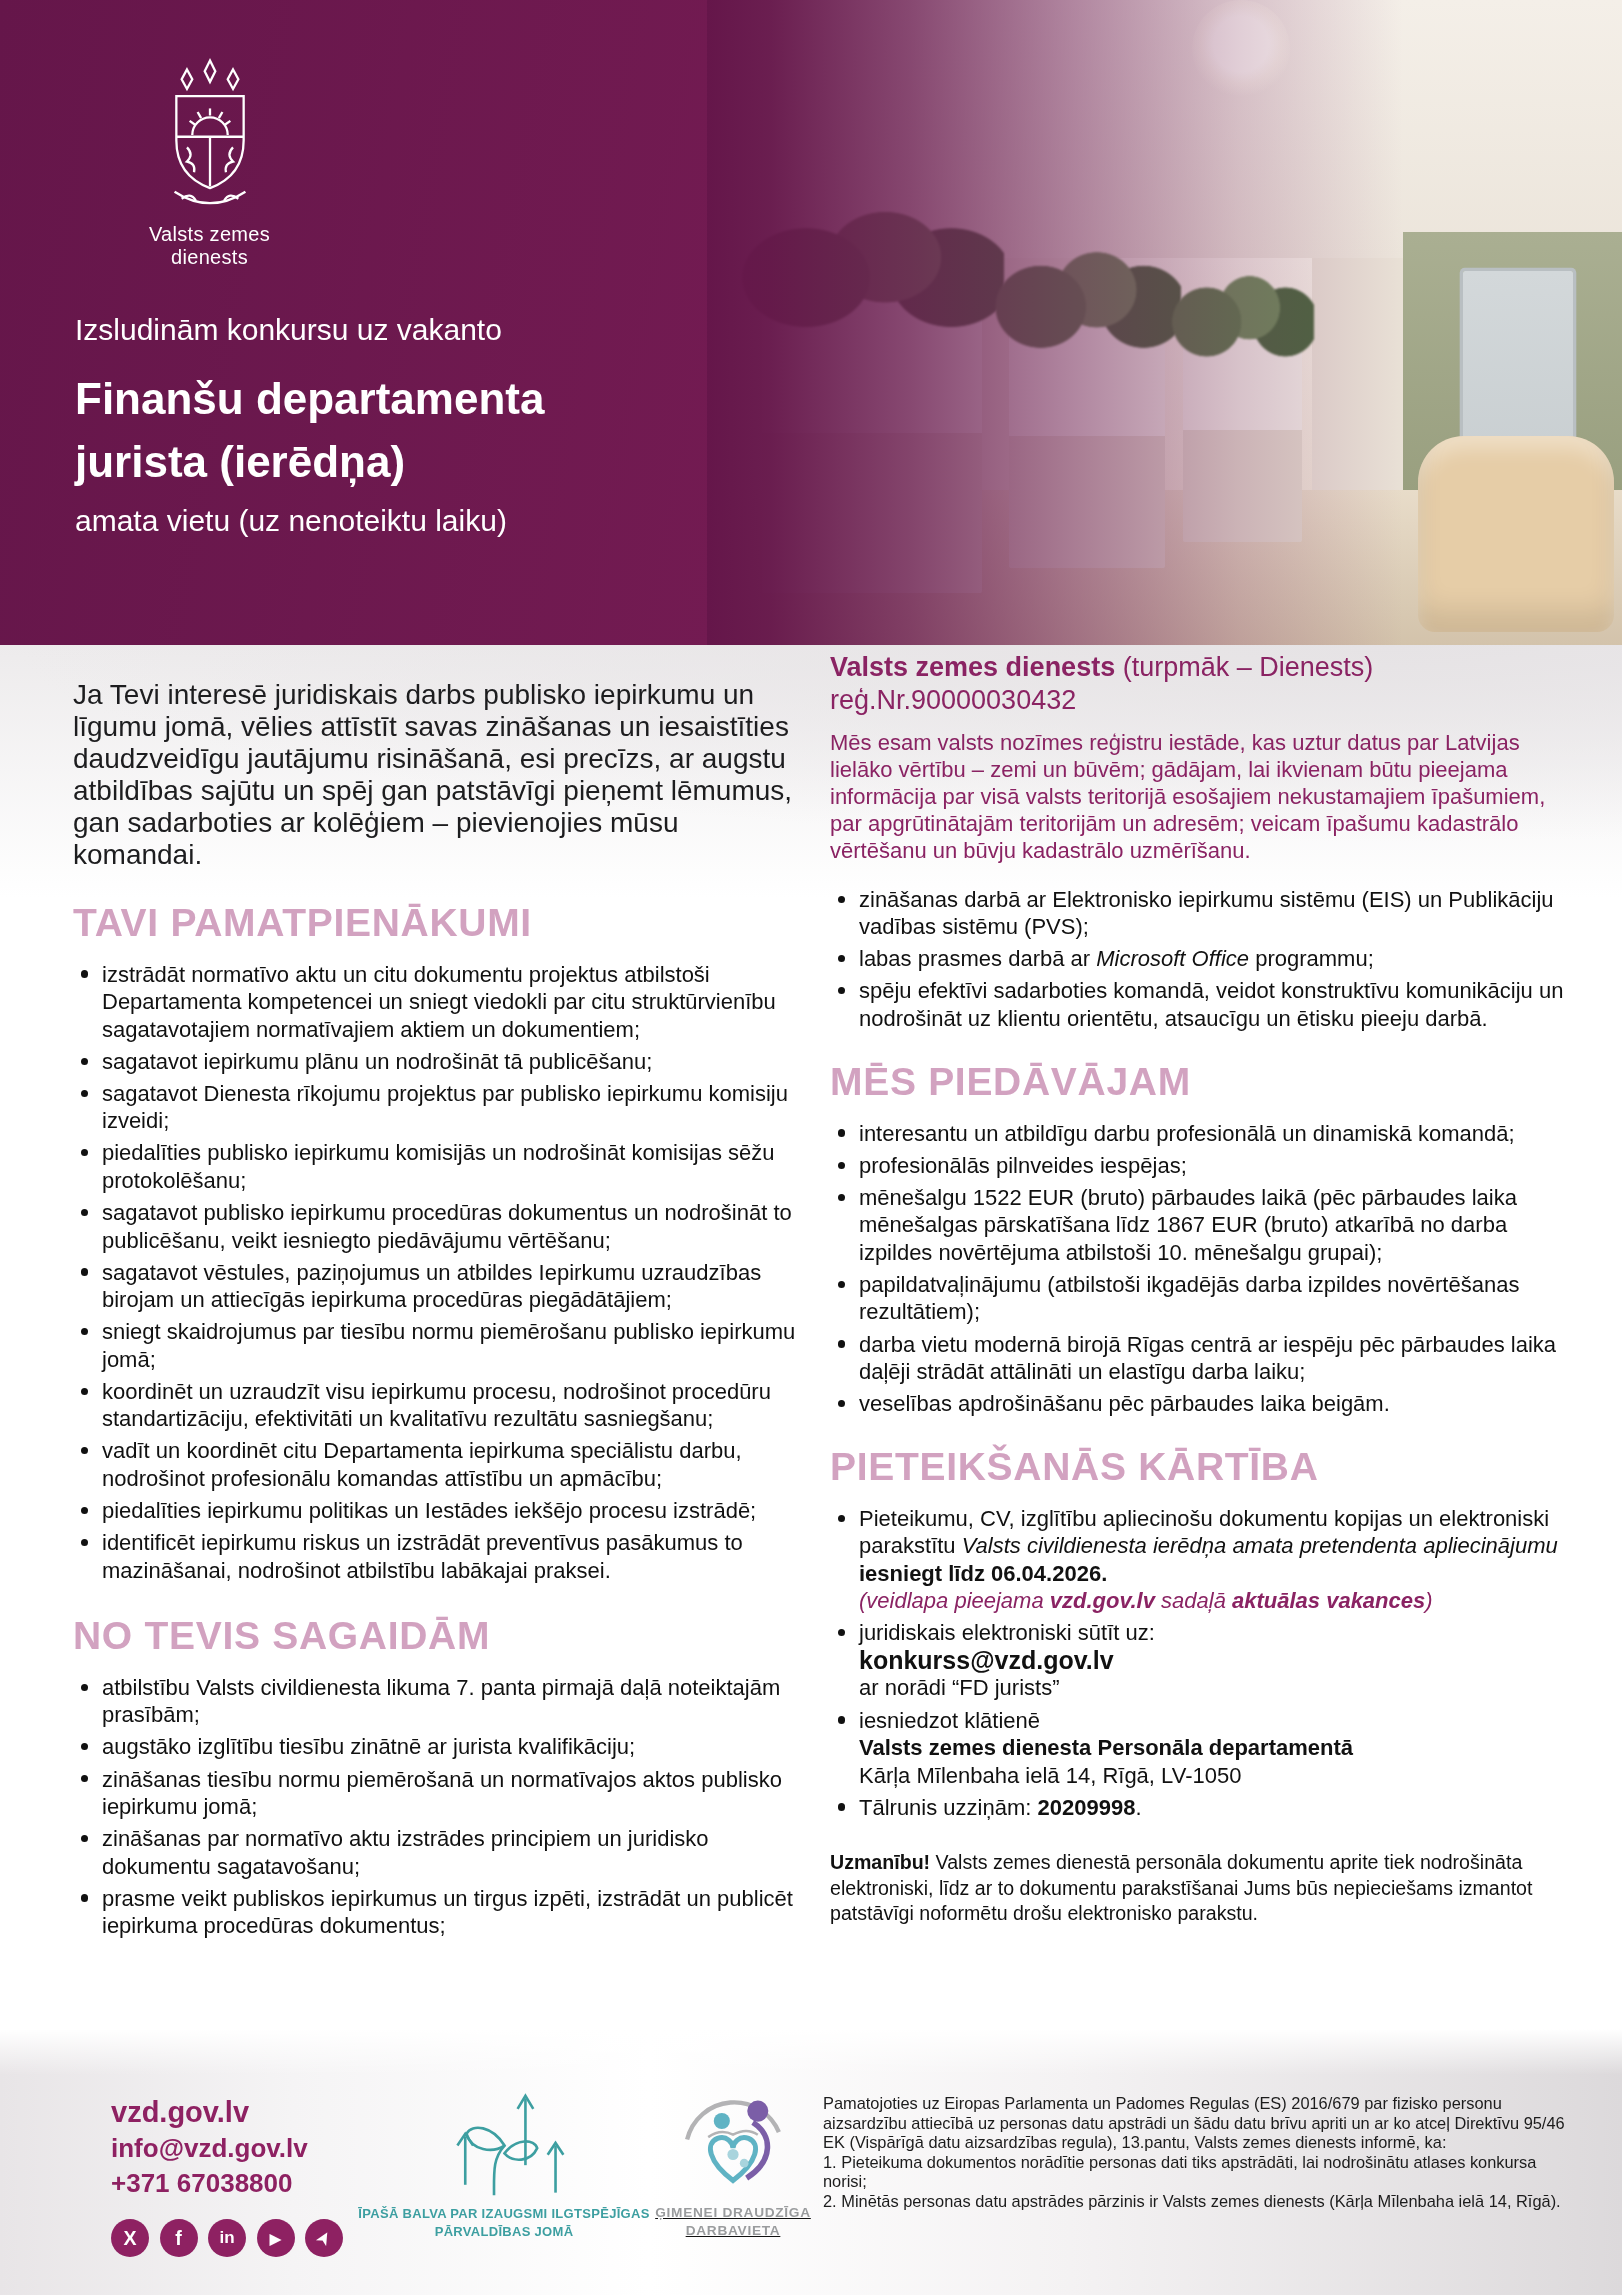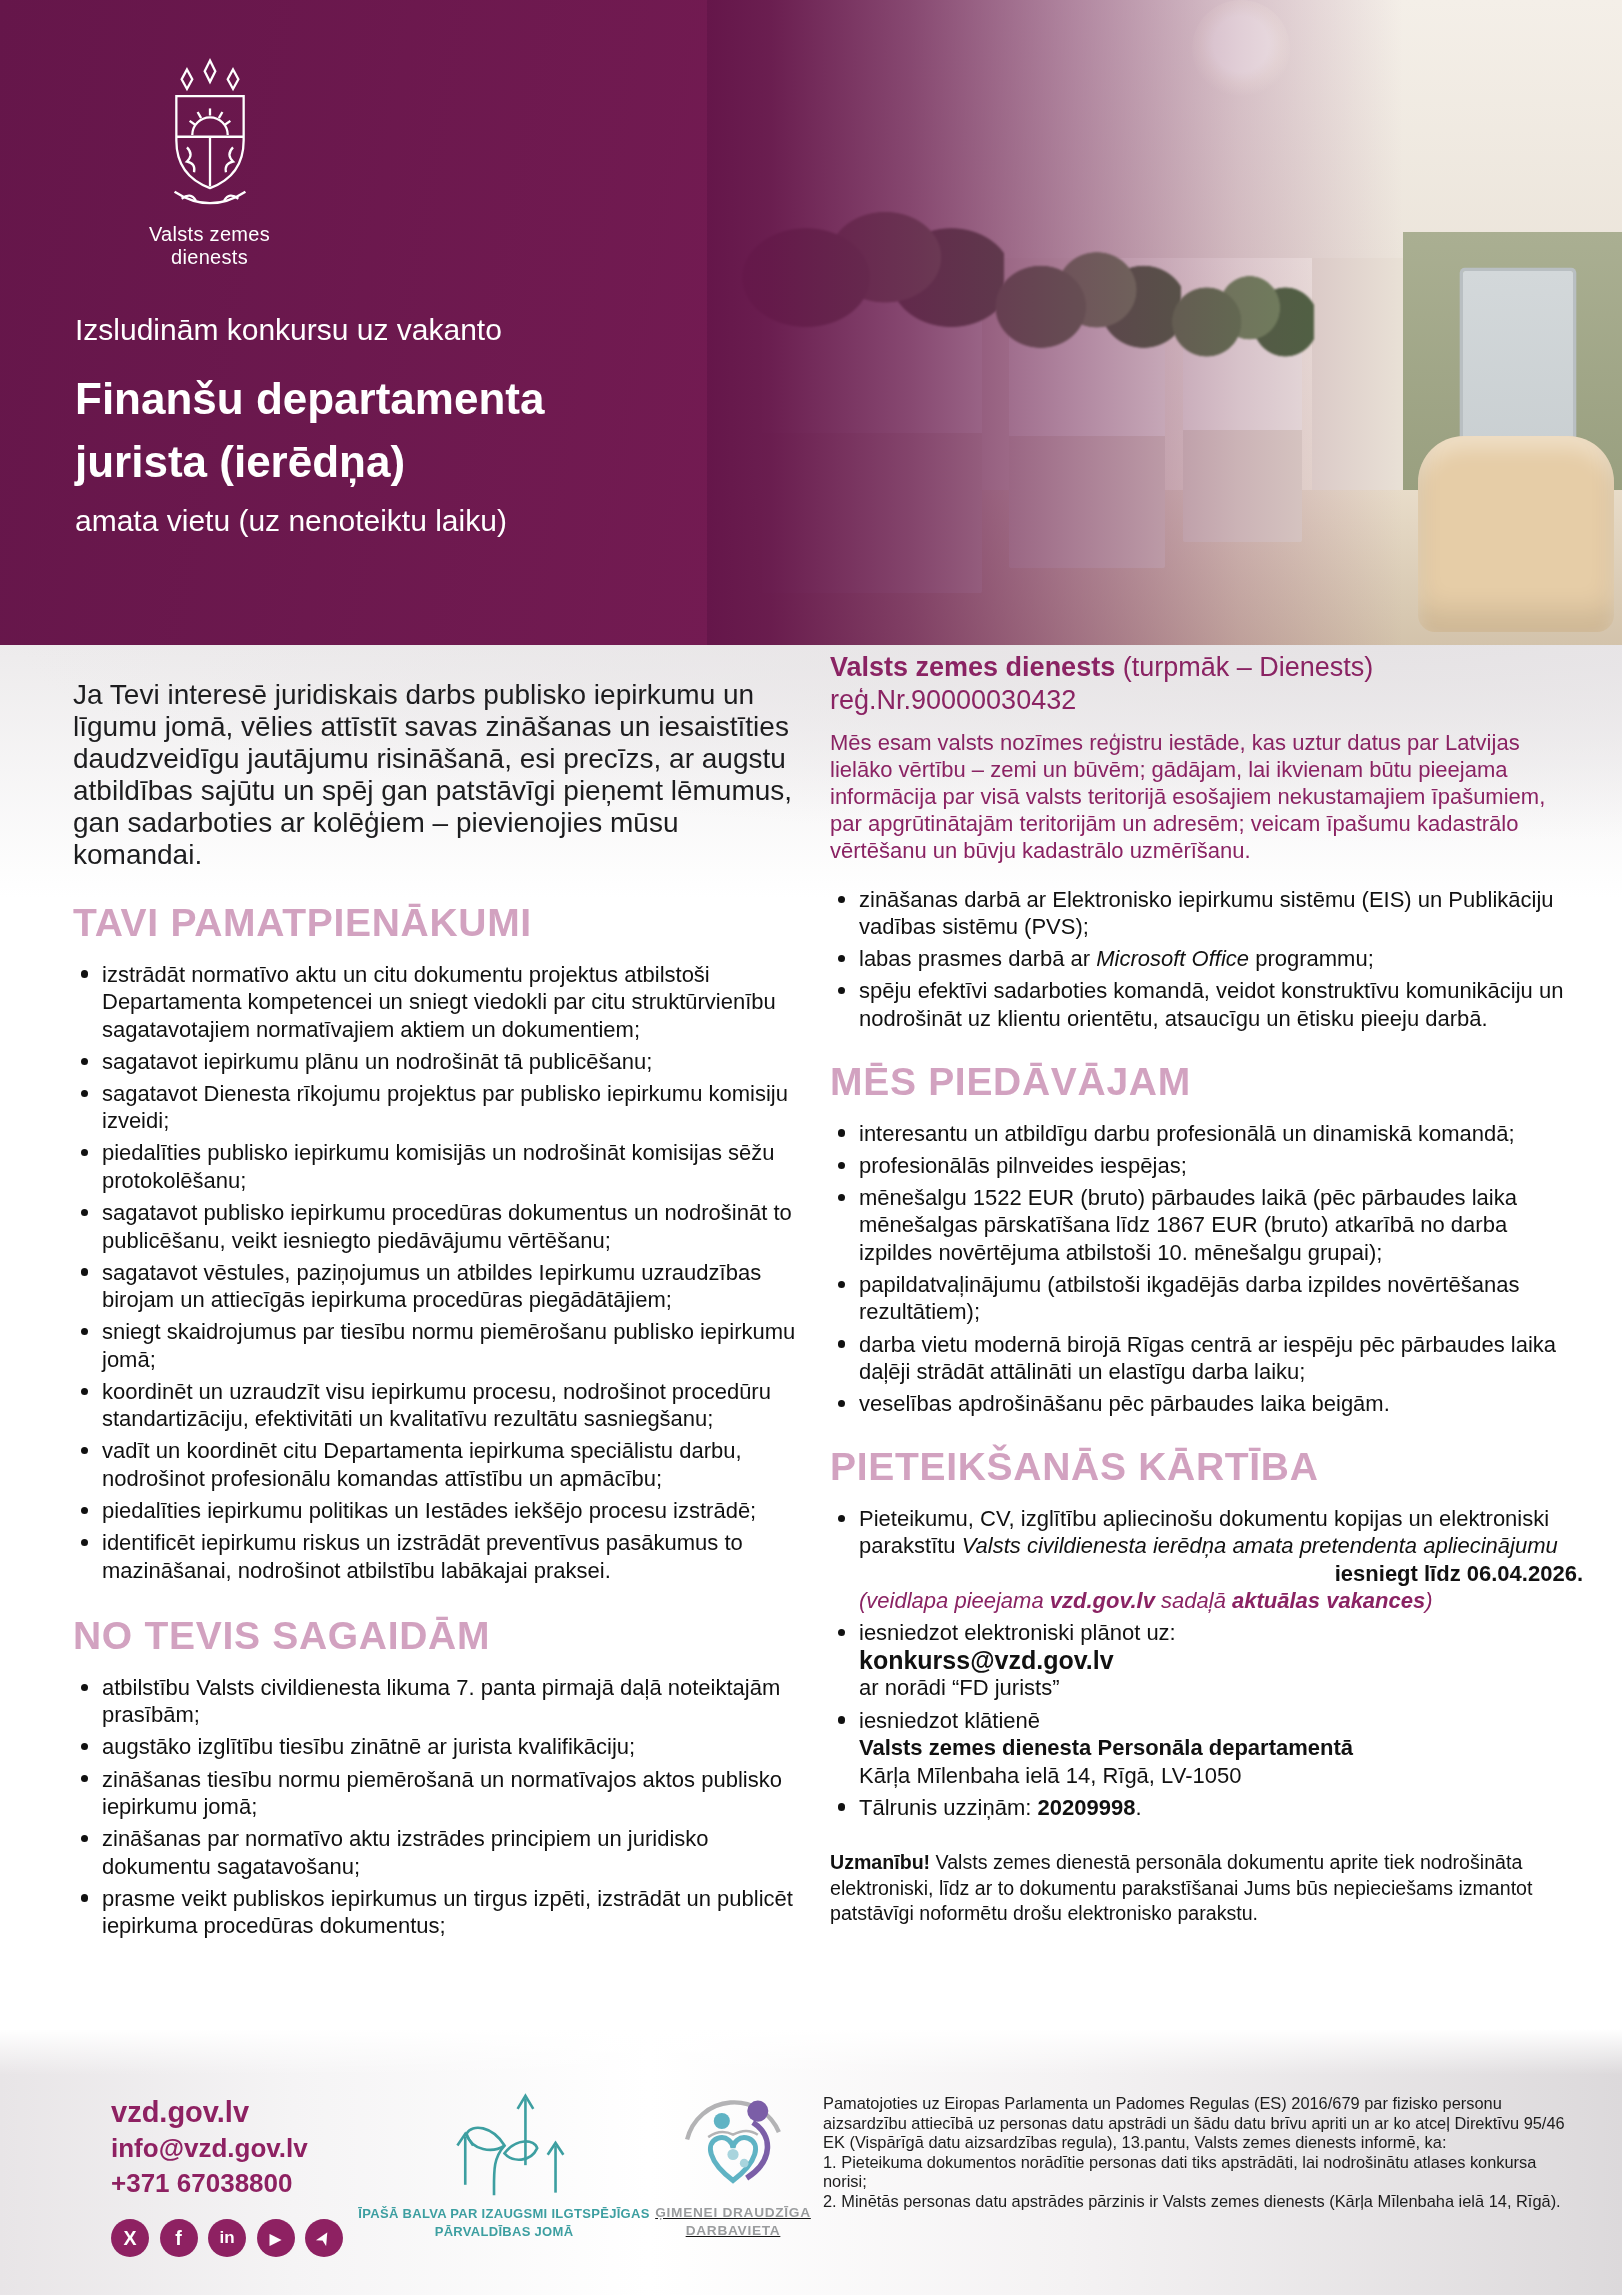--- a/index.html
+++ b/index.html
@@ -70,21 +70,21 @@
   ul.blist li::before { content:""; position:absolute; left:7.9px; top:9.8px; width:7.2px; height:7.2px;
             border-radius:50%; background:#111; }
 
   .org-name  { font-size:27px; color:#8a2363; line-height:33px; }
   .org-name b{ font-weight:700; }
   .org-reg   { font-size:27px; color:#8a2363; line-height:33px; margin-bottom:11.8px; }
   .org-about { font-size:22px; line-height:27px; color:#8a2363; font-weight:500; margin-bottom:22px; }
 
   .it  { font-style:italic; }
   .blk { display:block; }
-  .deadline { display:block; font-weight:700;text-align:right; }
+  .deadline { display:block; font-weight:700; }
   .note { display:block; color:#8a2363; font-style:italic; }
   .note b { font-weight:700; }
   .email-line { display:block; font-weight:700; font-size:25px; margin:0 0; }
   .dept-line  { display:block; font-weight:700; }
 
   .attention { margin-top:29px; font-size:19.6px; line-height:25.5px; color:#111; }
   .attention b { font-weight:700; }
 
   
   .footer { position:absolute; left:0; top:2029px; width:1623px; height:267px;
@@ -219,21 +219,21 @@
   </ul>
 
   <h2 class="section">PIETEIKŠANĀS KĀRTĪBA</h2>
   <ul class="blist">
     <li>
       <span>Pieteikumu, CV, izglītību apliecinošu dokumentu kopijas un elektroniski parakstītu </span><span class="it">Valsts civildienesta ierēdņa amata pretendenta apliecinājumu</span>
       <span class="deadline">iesniegt līdz 06.04.2026.</span>
       <span class="note"><span>(veidlapa pieejama </span><b>vzd.gov.lv</b><span> sadaļā </span><b>aktuālas vakances</b><span>)</span></span>
     </li>
     <li>
-      <span class="blk">iesniedzot elektroniski plānot uz:</span>
+      <span class="blk">juridiskais elektroniski sūtīt uz:</span>
       <span class="email-line">konkurss@vzd.gov.lv</span>
       <span class="blk">ar norādi “FD jurists”</span>
     </li>
     <li>
       <span class="blk">iesniedzot klātienē</span>
       <span class="dept-line">Valsts zemes dienesta Personāla departamentā</span>
       <span class="blk">Kārļa Mīlenbaha ielā 14, Rīgā, LV-1050</span>
     </li>
     <li>
       <span>Tālrunis uzziņām: </span><b>20209998</b><span>.</span>

